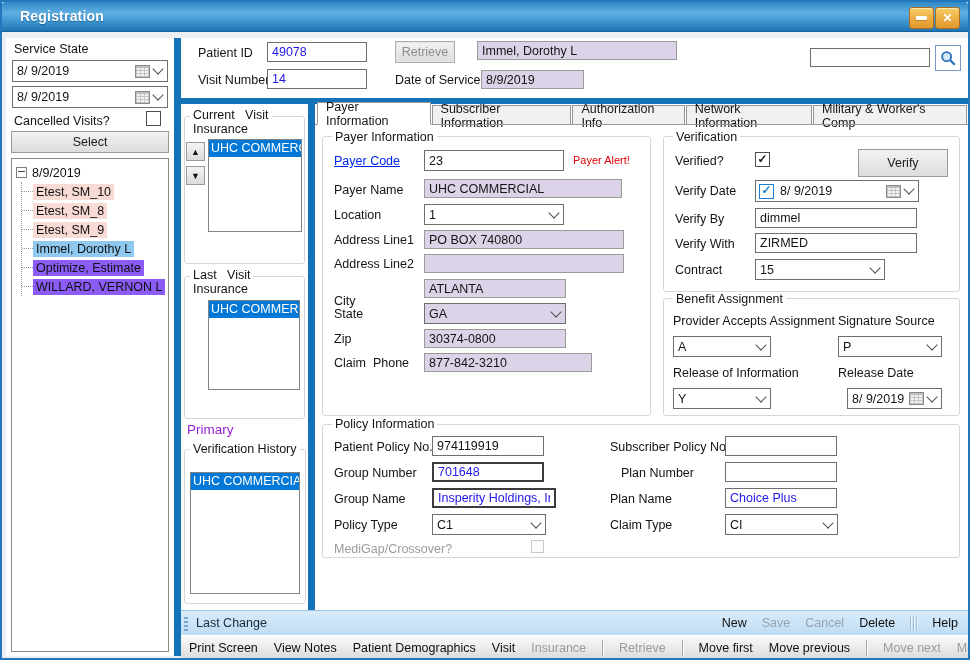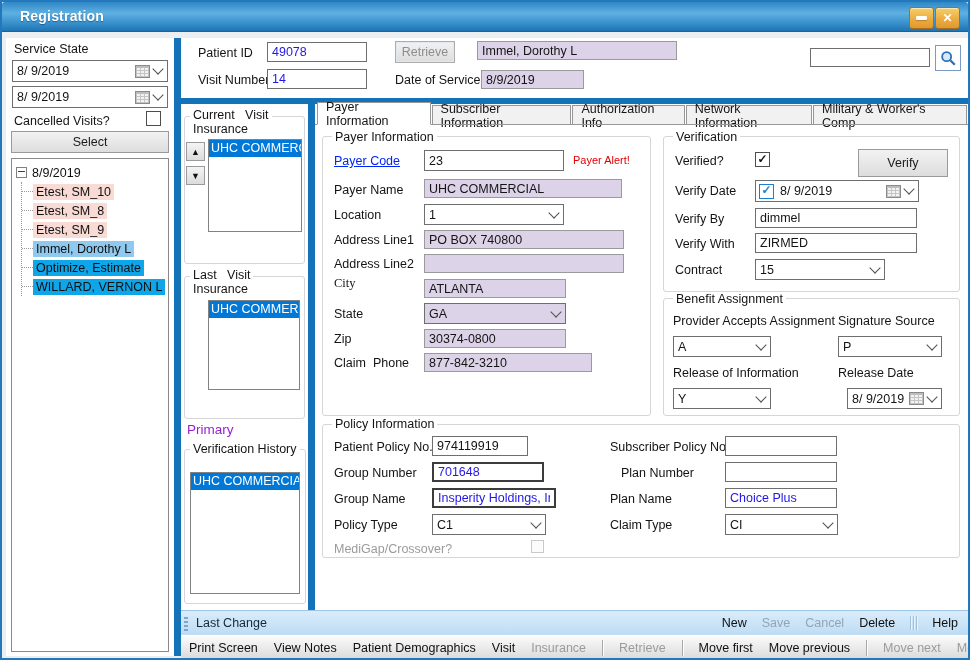--- a/index.html
+++ b/index.html
@@ -59,21 +59,21 @@
   .tree{font-size:12.5px;color:#101010;}
   .tree-root{display:flex;align-items:center;height:19px;margin:4px 0 0 4px;}
   .expander{width:9px;height:9px;border:1px solid #808080;background:#fff;position:relative;flex:none;cursor:pointer;}
   .expander .minus{position:absolute;left:1px;right:1px;top:3px;height:1px;background:#404040;}
   .tree-root-label{margin-left:5px;}
   .tree-children{margin-left:9px;border-left:1px dotted #9a9a9a;}
   .tree-item{display:flex;align-items:center;height:19px;}
   .twig{width:11px;border-top:1px dotted #9a9a9a;flex:none;}
   .hl{padding:1px 3px;white-space:nowrap;}
   .hl.pink{background:#f9dbd6;}
-  .hl.lav{background:#0ea5e9;}
+  .hl.lav{background:#8b5cf6;}
   .hl.selblue{background:#8fc9ef;}
   
   .tab{display:inline-flex;align-items:center;height:19px;padding:0 8px;font-size:12.5px;color:#141414;
     background:#f1f1f1;border:1px solid #979797;border-bottom:none;margin-right:1px;cursor:pointer;}
   .tab.active{background:#fff;height:21px;position:relative;z-index:3;border-bottom:1px solid #fff;}
   .tabline{height:1px;background:#979797;}
   
   .spin{width:19px;height:19px;font-size:9px;color:#111;background:linear-gradient(180deg,#f4f4f4,#dcdcdc);
     border:1px solid #9a9a9a;display:flex;align-items:center;justify-content:center;cursor:pointer;}
   
@@ -240,21 +240,21 @@
       <span class="val">1</span>
       <span class="chev"></span>
     </div>
 
     <span class="abs lbl" style="left:19px;top:129px;">Address Line1</span>
     <div class="abs rofield" style="left:109px;top:126px;width:200px;height:19px;">PO BOX 740800</div>
 
     <span class="abs lbl" style="left:19px;top:153px;">Address Line2</span>
     <div class="abs rofield" style="left:109px;top:150px;width:200px;height:19px;"></div>
 
-    <span class="abs lbl" style="left:19px;top:172px;font-family:Liberation Serif, serif;">City</span>
+    <span class="abs lbl" style="left:19px;top:190px;">City</span>
     <div class="abs rofield" style="left:109px;top:175px;width:142px;height:19px;">ATLANTA</div>
 
     <span class="abs lbl" style="left:19px;top:203px;">State</span>
     <div class="abs combo lav" style="left:109px;top:199px;width:142px;height:21px;">
       <span class="val">GA</span>
       <span class="chev"></span>
     </div>
 
     <span class="abs lbl" style="left:19px;top:228px;">Zip</span>
     <div class="abs rofield" style="left:109px;top:225px;width:142px;height:19px;">30374-0800</div>
@@ -315,21 +315,21 @@
     <div class="abs combo" style="left:532px;top:284px;width:95px;height:21px;">
       <span class="val">8/ 9/2019</span>
       <span class="cal"></span>
       <span class="chev"></span>
     </div>
 
     <div class="abs groupbox" style="left:7px;top:320px;width:638px;height:134px;"></div>
     <span class="gb-label" style="left:17px;top:313px;">Policy Information</span>
 
     <span class="abs lbl" style="left:19px;top:336px;">Patient Policy No.</span>
-    <input class="abs inputbox" style="left: 117px; top: 332px; width: 96px; height: 20px;" value="974119919">
+    <input class="abs inputbox" style="left: 117px; top: 332px; width: 112px; height: 20px;" value="974119919">
 
     <span class="abs lbl" style="left:19px;top:362px;">Group Number</span>
     <input class="abs inputbox blueval" style="left: 117px; top: 358px; width: 112px; height: 20px; border: 2px solid rgb(60, 60, 60);" value="701648">
 
     <span class="abs lbl" style="left:19px;top:388px;">Group Name</span>
     <input class="abs inputbox blueval" style="left: 117px; top: 384px; width: 124px; height: 20px; border: 2px solid rgb(60, 60, 60);" value="Insperity Holdings, Inc">
 
     <span class="abs lbl" style="left:19px;top:414px;">Policy Type</span>
     <div class="abs combo" style="left:117px;top:410px;width:114px;height:21px;">
       <span class="val">C1</span>

